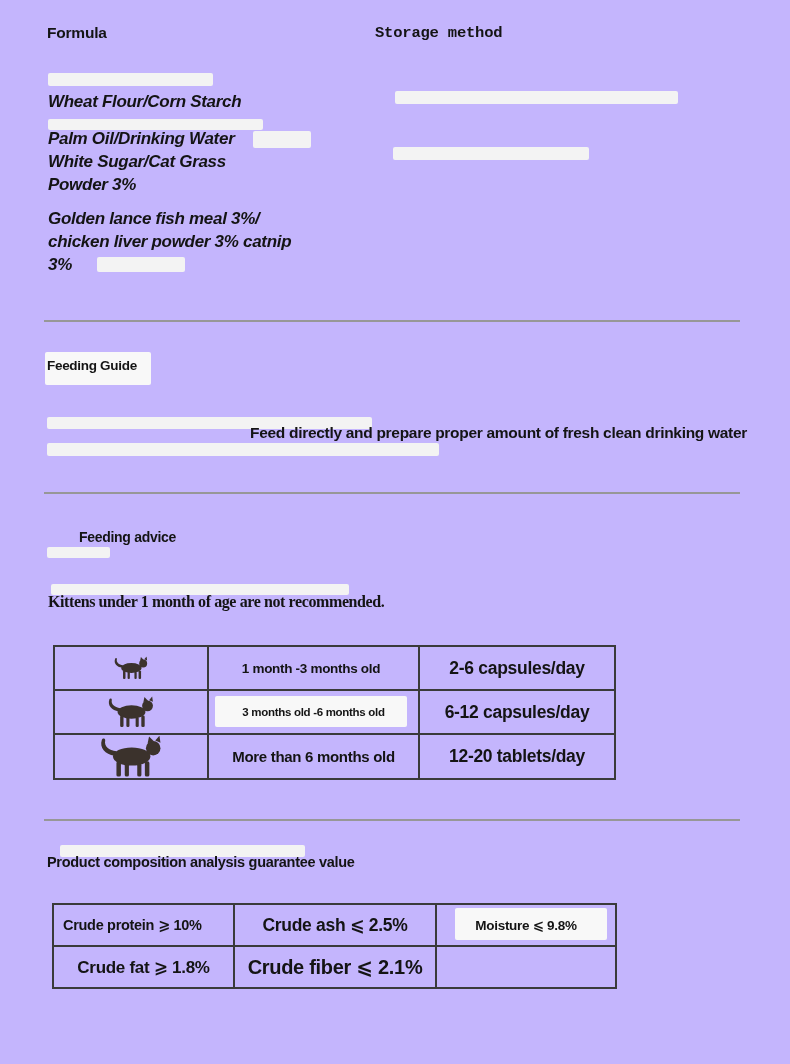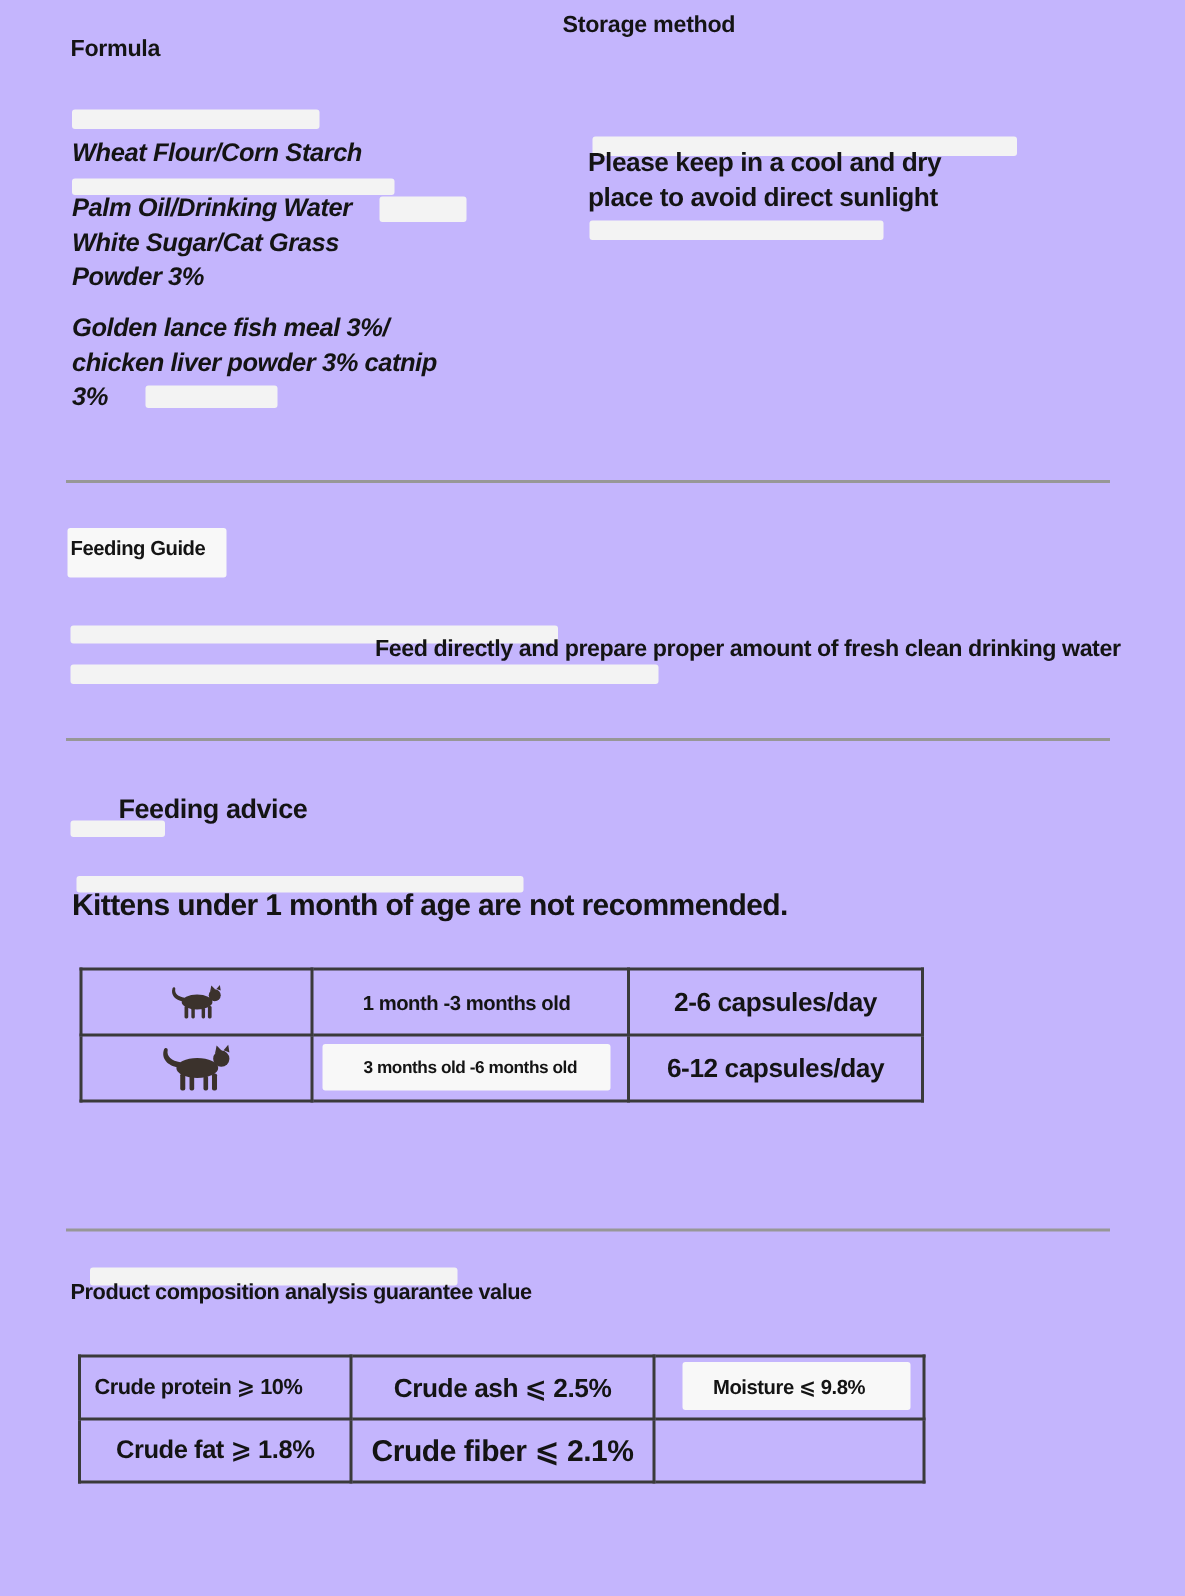--- a/index.html
+++ b/index.html
@@ -13,22 +13,22 @@
     overflow:hidden;
   }
   .abs{position:absolute;}
   .preline{white-space:pre-line;}
 
   .sec-title{font-size:15.5px;letter-spacing:-0.2px;}
   .body-17{font-size:17px;line-height:23px;letter-spacing:-0.3px;font-style:italic;}
   .storage-text{font-size:17.5px;line-height:23px;letter-spacing:-0.3px;}
   .sub-title{font-size:13.5px;letter-spacing:-0.3px;}
   .guide-text{font-size:15.5px;letter-spacing:-0.3px;}
-  .advice-title{font-size:18px;letter-spacing:-0.3px;padding-left:32px;}
-  .warning-text{font-size:20px;letter-spacing:-0.4px;}
+  .advice-title{font-size:14px;letter-spacing:-0.3px;padding-left:32px;}
+  .warning-text{font-size:16px;letter-spacing:-0.4px;font-family:Liberation Serif, serif;}
   .comp-title{font-size:14.5px;letter-spacing:-0.3px;}
 
   .divider{height:1.5px;background:#979797;width:696px;left:44px;}
 
   table.data{border-collapse:collapse;table-layout:fixed;}
   table.data td{
     border:2px solid #3a3a3a;
     text-align:center;vertical-align:middle;
     padding:0;overflow:hidden;
     letter-spacing:-0.3px;
@@ -91,23 +91,21 @@
 
   <div class="abs sec-title" style="left:47px;top:24px;">Formula</div>
   <div class="abs body-17" style="left:48px;top:90px;">Wheat Flour/Corn Starch</div>
   <div class="abs body-17 preline" style="left:48px;top:127px;width:280px;">Palm Oil/Drinking Water
 White Sugar/Cat Grass
 Powder 3%</div>
   <div class="abs body-17 preline" style="left:48px;top:207px;width:320px;">Golden lance fish meal 3%/
 chicken liver powder 3% catnip
 3%</div>
 
-  <div class="abs sec-title" style="left:375px;top:8px;">Storage method</div>
-  <div class="abs storage-text preline" style="left:392px;top:97px;width:310px;">Please keep in a cool and dry
-place to avoid direct sunlight</div>
+  <div class="abs sec-title" style="left:375px;top:24px;font-family:Liberation Mono, monospace;">Storage method</div>
 
   <div class="abs divider" style="top:320px;"></div>
 
   <div class="abs sub-title" style="left:47px;top:358px;">Feeding Guide</div>
   <div class="abs guide-text" style="left:47px;top:424px;width:700px;text-align:right;">Feed directly and prepare proper amount of fresh clean drinking water</div>
 
   <div class="abs divider" style="top:492px;"></div>
 
   <div class="abs advice-title" style="left:47px;top:529px;">Feeding advice</div>
   <div class="abs warning-text" style="left:48px;top:593px;width:700px;">Kittens under 1 month of age are not recommended.</div>
@@ -130,20 +128,29 @@
       </tr>
       <tr>
         <td>
           <svg class="cat cat-m" viewBox="0 0 100 62">
               <use href="#cat"></use>
             </svg>
         </td>
         <td class="age-r2">3 months old -6 months old</td>
         <td class="dose-cell">6-12 capsules/day</td>
       </tr>
+      <tr>
+        <td>
+          <svg class="cat cat-l" viewBox="0 0 100 62">
+              <use href="#cat"></use>
+            </svg>
+        </td>
+        <td class="age-r3">More than 6 months old</td>
+        <td class="dose-cell">12-20 tablets/day</td>
+      </tr>
     </tbody>
   </table>
 
   <div class="abs divider" style="top:819px;"></div>
 
   <div class="abs comp-title" style="left:47px;top:854px;">Product composition analysis guarantee value</div>
 
   <table class="abs data comp-table" style="left:52px;top:903px;width:563px;">
     <colgroup>
         <col style="width:181px">

